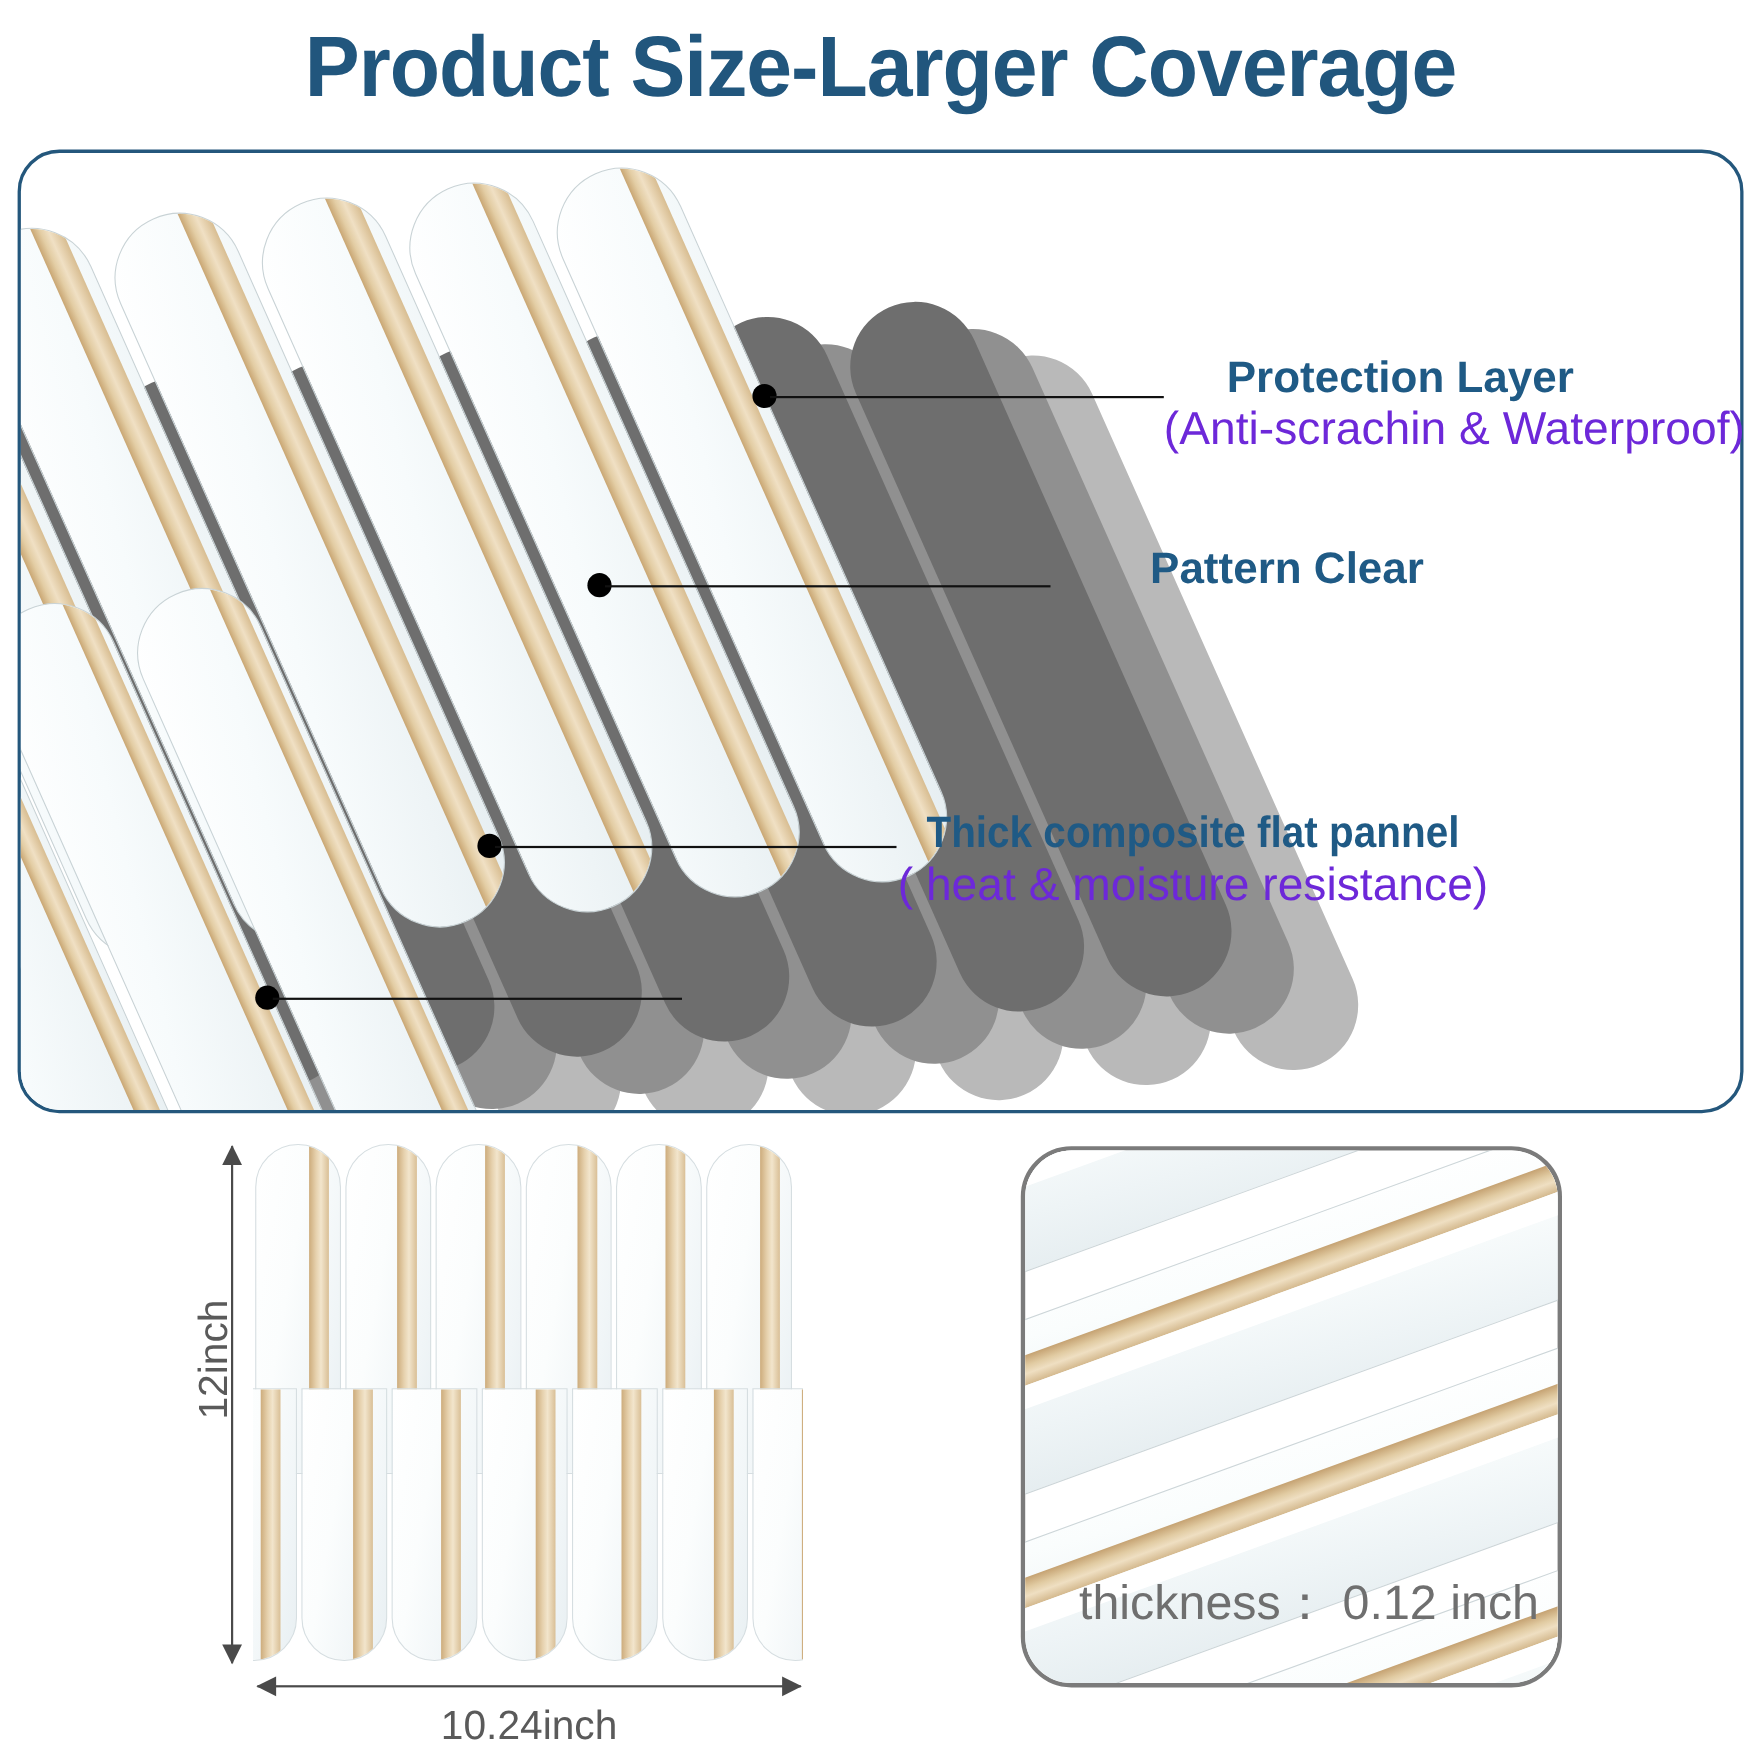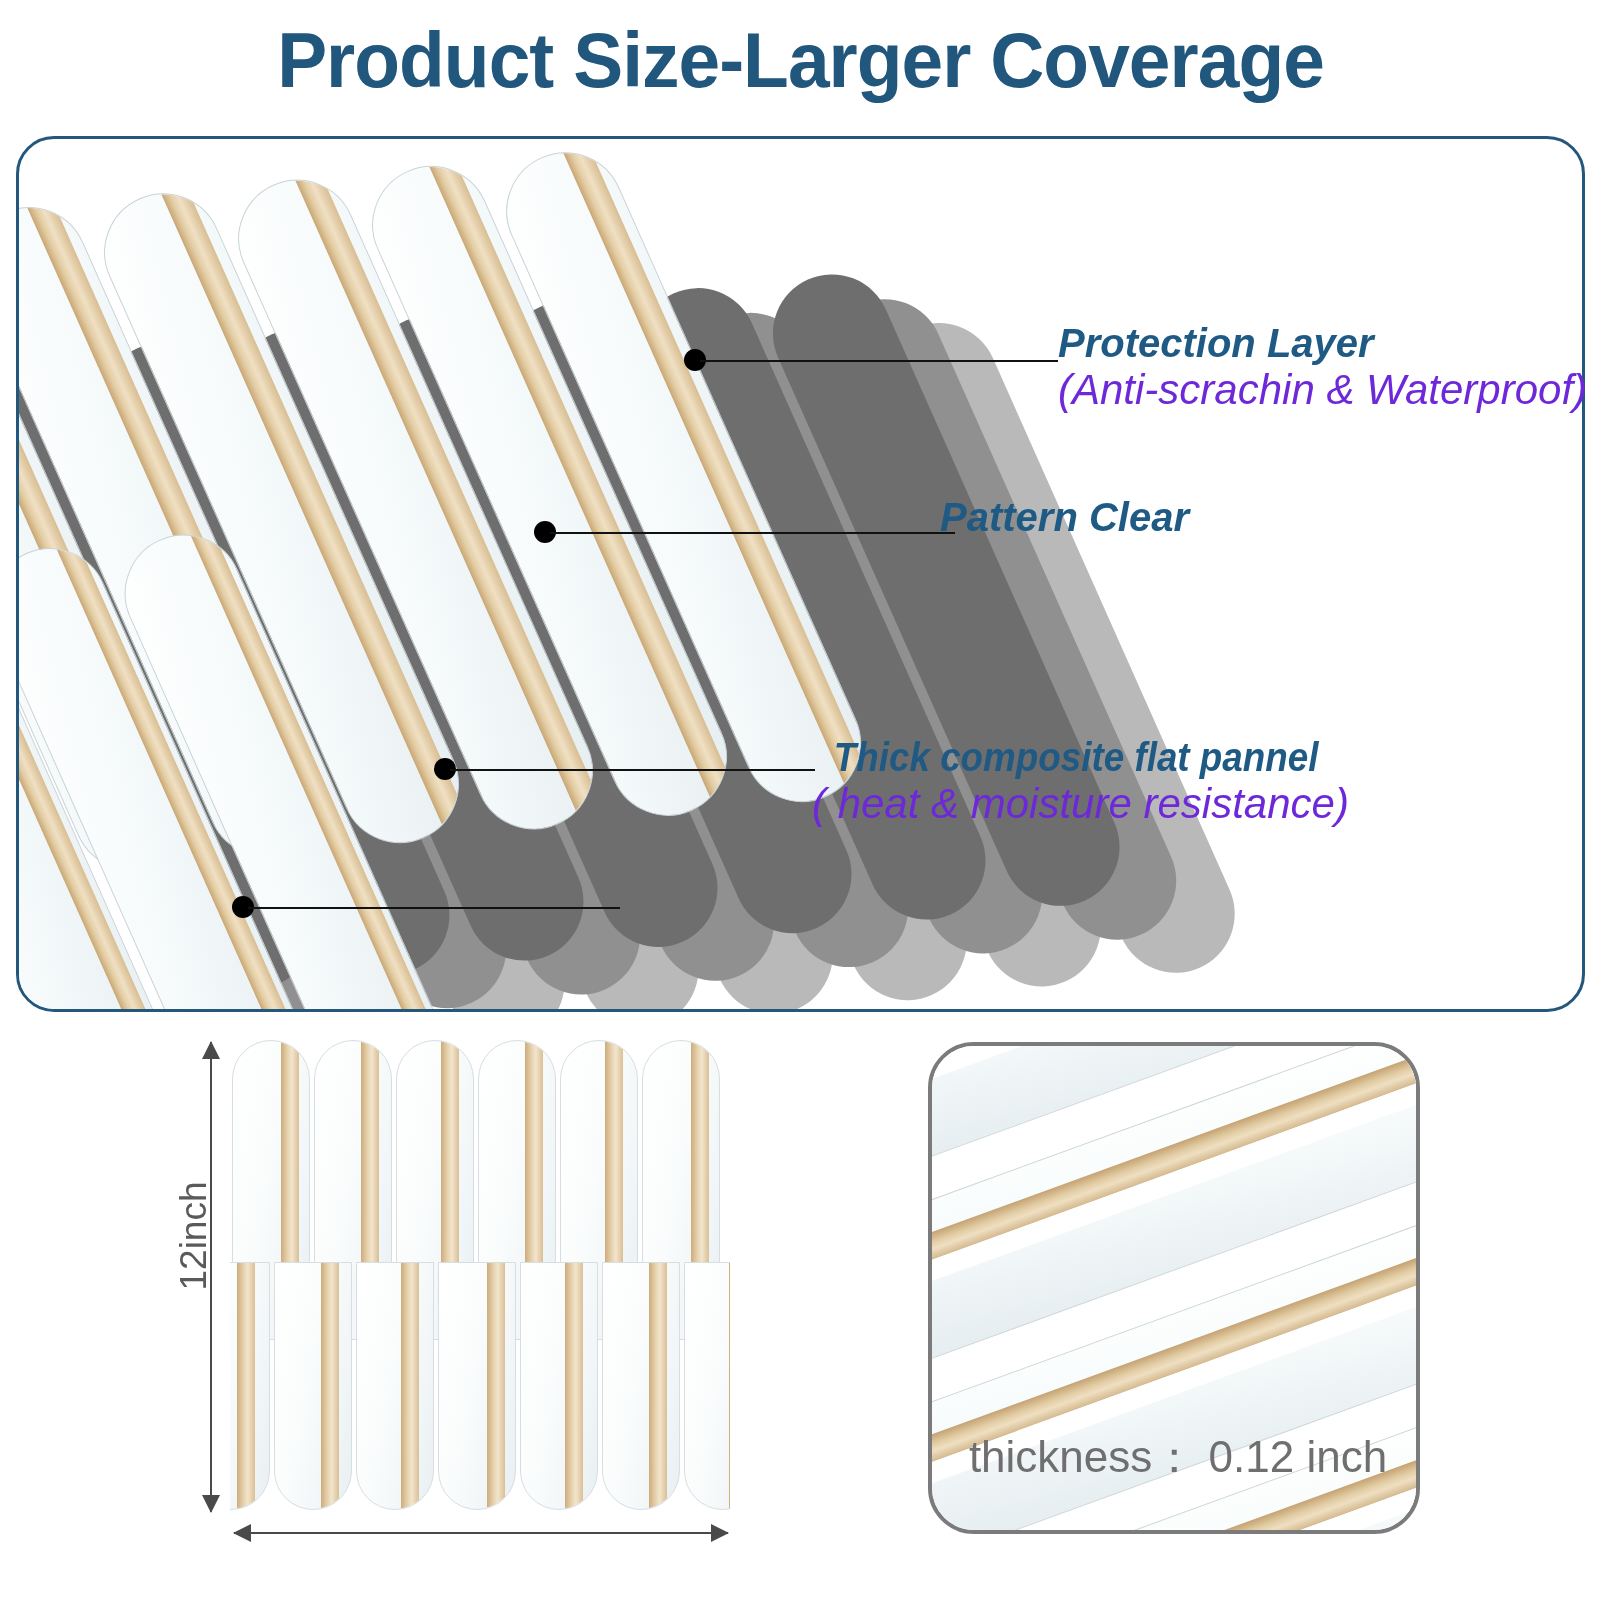--- a/index.html
+++ b/index.html
@@ -85,23 +85,22 @@
     width:22px;height:22px;border-radius:50%;
     background:#000000;
   }
   .leader{
     position:absolute;
     height:0;
     border-top:2px solid #111111;
   }
   .callout{
     position:absolute;
-    text-align:left;
+    text-align:center;
     white-space:nowrap;
-    font-style:italic;
   }
   .callout .cl-title{
     font-weight:bold;
     font-size:40px;
     line-height:50px;
     color:#1f5a85;
   }
   .callout .cl-sub{
     font-size:42px;
     line-height:44px;
@@ -219,20 +218,21 @@
     background:#ffffff;
   }
   .thick-label{
     position:absolute;
     left:0;top:382px;
     width:492px;
     text-align:center;
     font-size:44px;
     color:#6f6f6f;
     white-space:nowrap;
+    padding-left:12px;
   }
 </style>
 </head>
 <body>
 
 <div class="page">
 
   <div class="title">Product Size-Larger Coverage</div>
 
   <div class="hero-panel">
@@ -368,20 +368,21 @@
         </div>
       <div class="vtile top bot" style="left:454px;top:222px;height:248px;">
           <span class="vgold" style="left:44px;"></span>
         </div>
     </div>
 
     <div class="dim-arrow-v"></div>
     <div class="dim-label-v">12inch</div>
 
     <div class="dim-arrow-h"></div>
+    <div class="dim-label-h">10.24inch</div>
   </div>
 
   <div class="thick-panel">
     <div class="thick-stage">
       <div class="slab" style="top:40px;">
         <span class="sgold" style="top:30px;"></span>
         <span class="swhite" style="top:56px;"></span>
       </div>
       <div class="slab" style="top:230px;">
         <span class="sgold" style="top:30px;"></span>

